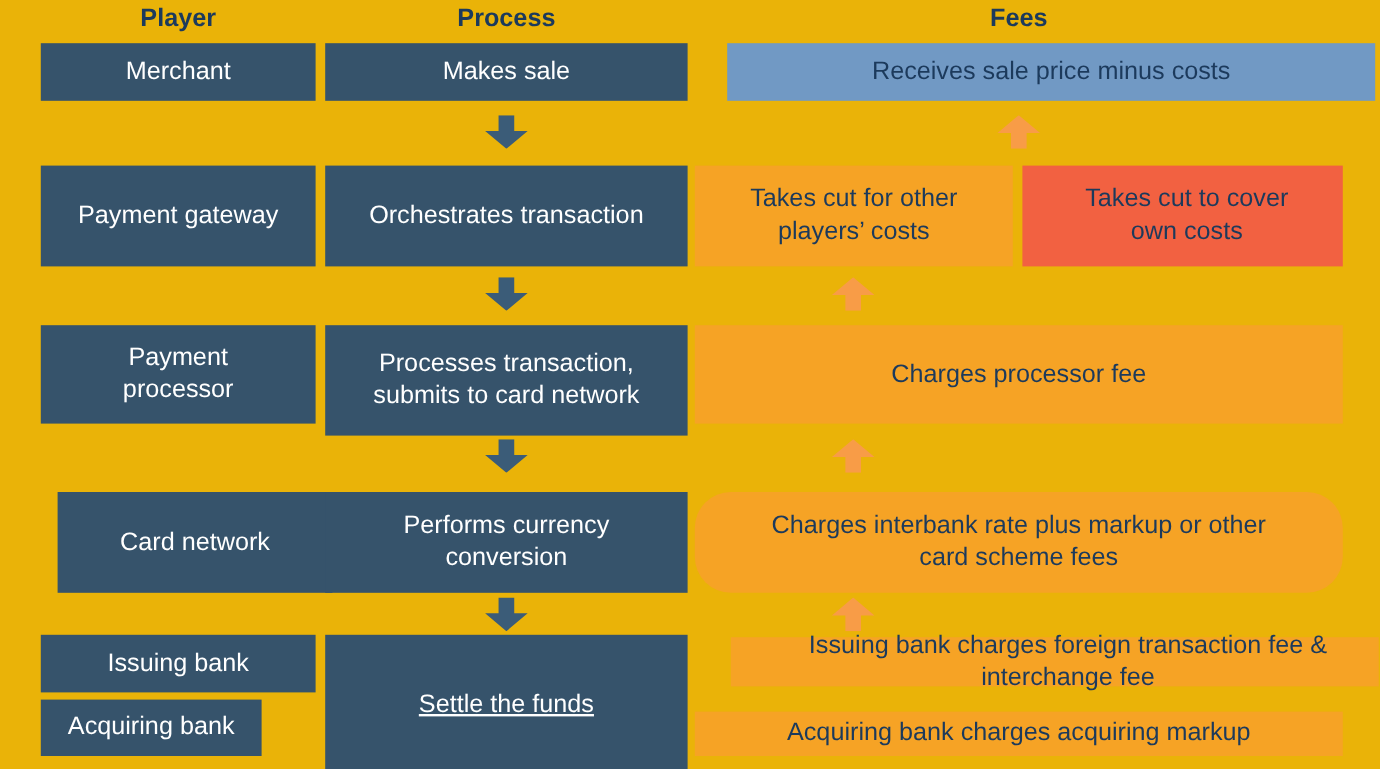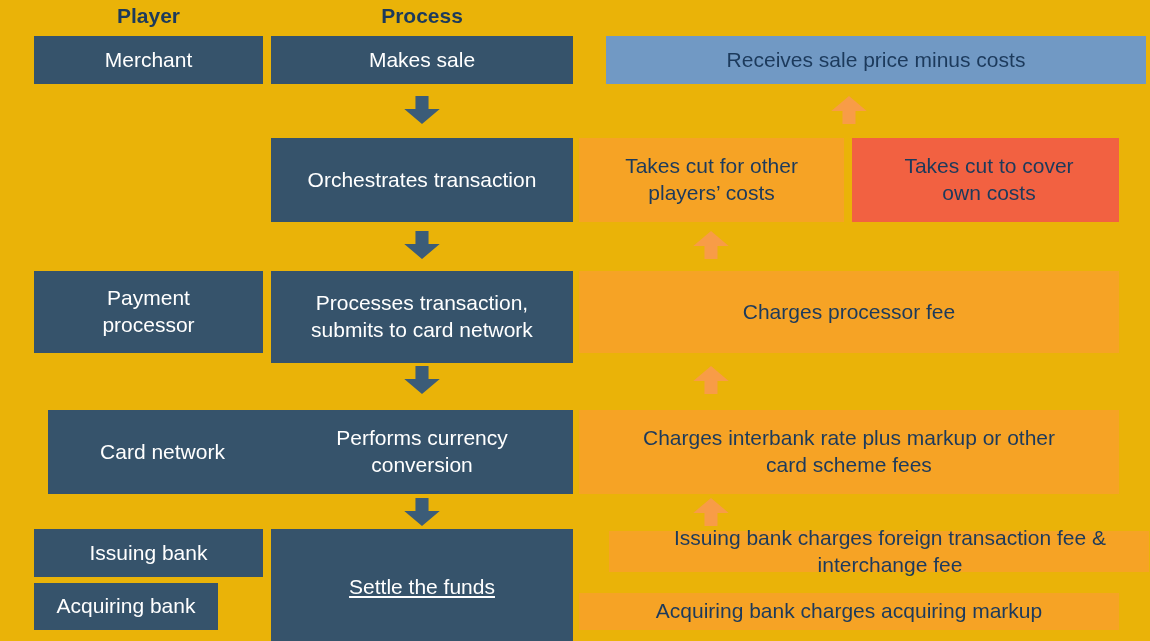--- a/index.html
+++ b/index.html
@@ -40,21 +40,21 @@
   #pr-2 { left:271px; top:138px; width:302px; height:84px; }
   #pr-3 { left:271px; top:271px; width:302px; height:92px; }
   #pr-4 { left:271px; top:410px; width:302px; height:84px; }
   #pr-5 { left:271px; top:529px; width:302px; height:116px;text-decoration:underline; }
 
   
   #f-1  { left:606px; top:36px;  width:540px; height:48px; }
   #f-2a { left:579px; top:138px; width:265px; height:84px; }
   #f-2b { left:852px; top:138px; width:267px; height:84px; }
   #f-3  { left:579px; top:271px; width:540px; height:82px; }
-  #f-4  { left:579px; top:410px; width:540px; height:84px; }
+  #f-4  { left:579px; top:410px; width:540px; height:84px;border-radius:30px; }
   #f-5a { left:609px; top:531px; width:540px; height:41px;padding-left:32px; }
   #f-5b { left:579px; top:593px; width:540px; height:37px; }
 
   .arrow { position:absolute; width:38px; height:28px; }
   .arrow svg { display:block; width:100%; height:100%; }
   .arrow-down { color:var(--arrow-blue,#3B5C78); }
   .arrow-up   { color:var(--arrow-orange,#F89C47); }
 
   #da-1 { left:403px; top:96px; }
   #da-2 { left:403px; top:231px; }
@@ -66,22 +66,24 @@
   #ua-3 { left:692px; top:366px; }
   #ua-4 { left:692px; top:498px; }
 </style>
 </head>
 <body>
 
 <div class="canvas">
 
   <div class="col-header" id="h-player">Player</div>
   <div class="col-header" id="h-process">Process</div>
+  <div class="col-header" id="h-fees">Fees</div>
 
   <div class="box dark" id="p-1">Merchant</div>
+  <div class="box dark" id="p-2">Payment gateway</div>
   <div class="box dark" id="p-3">Payment
 processor</div>
   <div class="box dark" id="p-4">Card network</div>
   <div class="box dark" id="p-5">Issuing bank</div>
   <div class="box dark" id="p-6">Acquiring bank</div>
 
   <div class="box dark" id="pr-1">Makes sale</div>
   <div class="box dark" id="pr-2">Orchestrates transaction</div>
   <div class="box dark" id="pr-3">Processes transaction,
 submits to card network</div>

